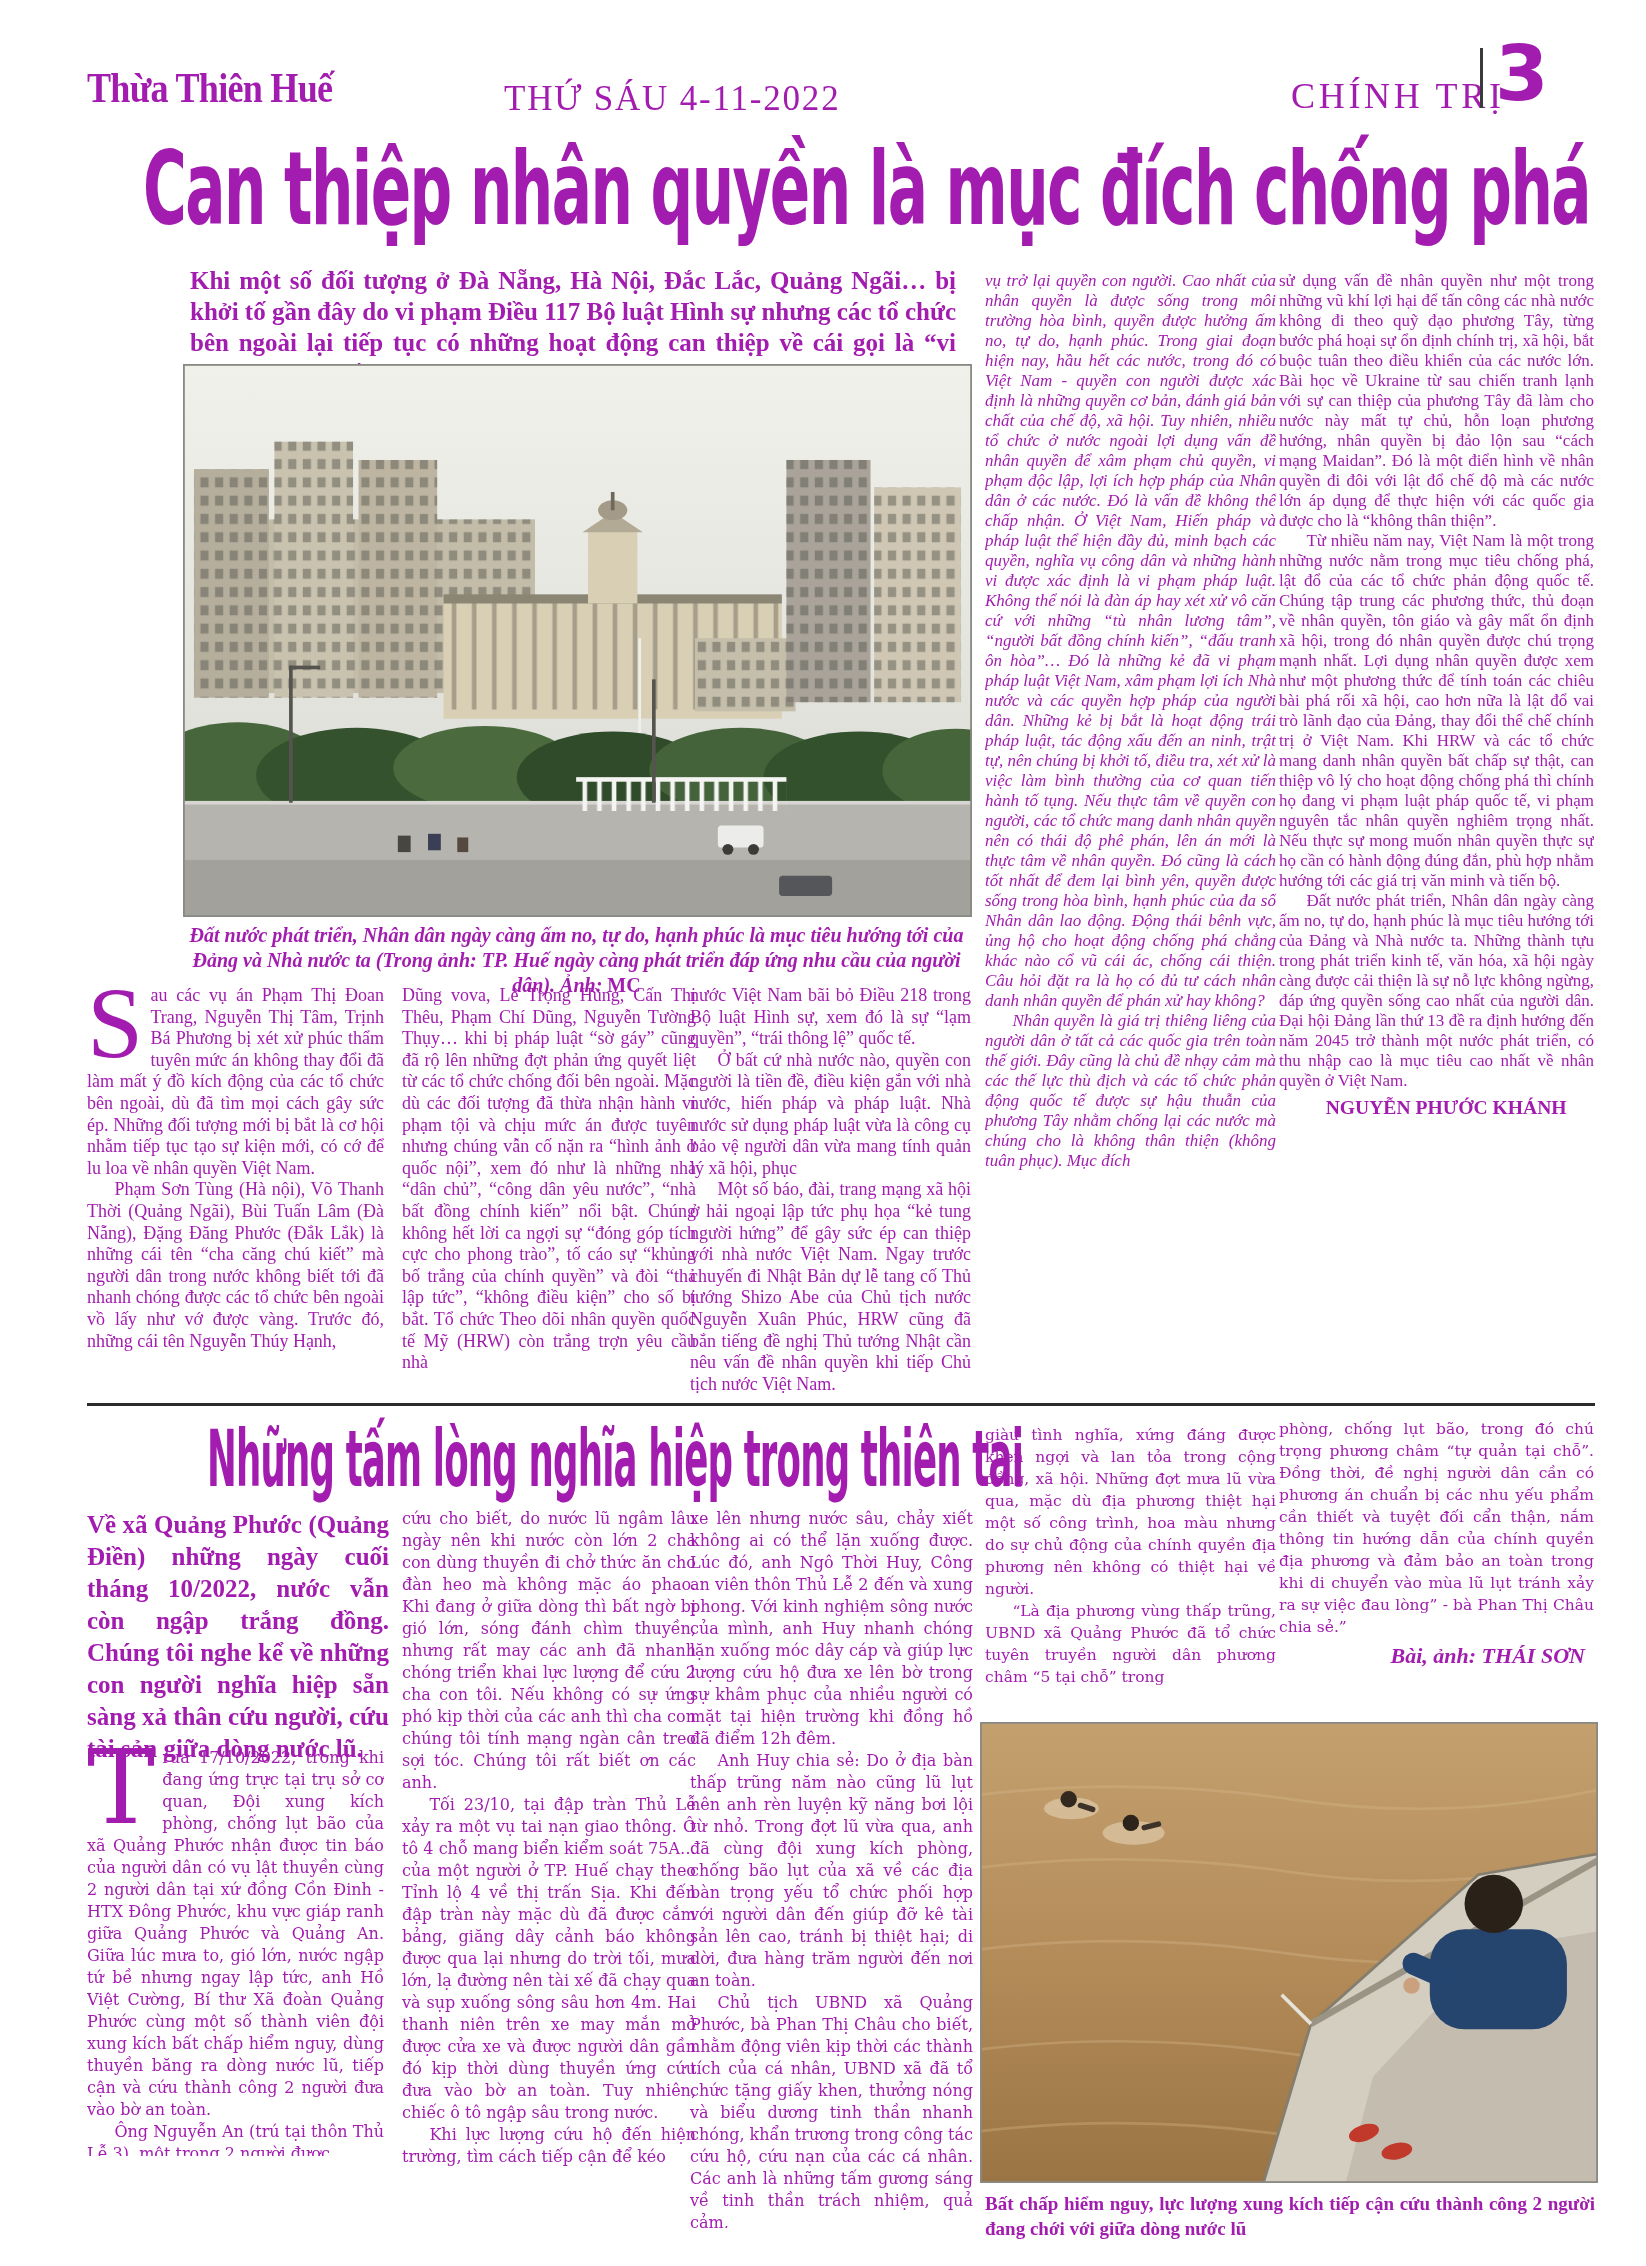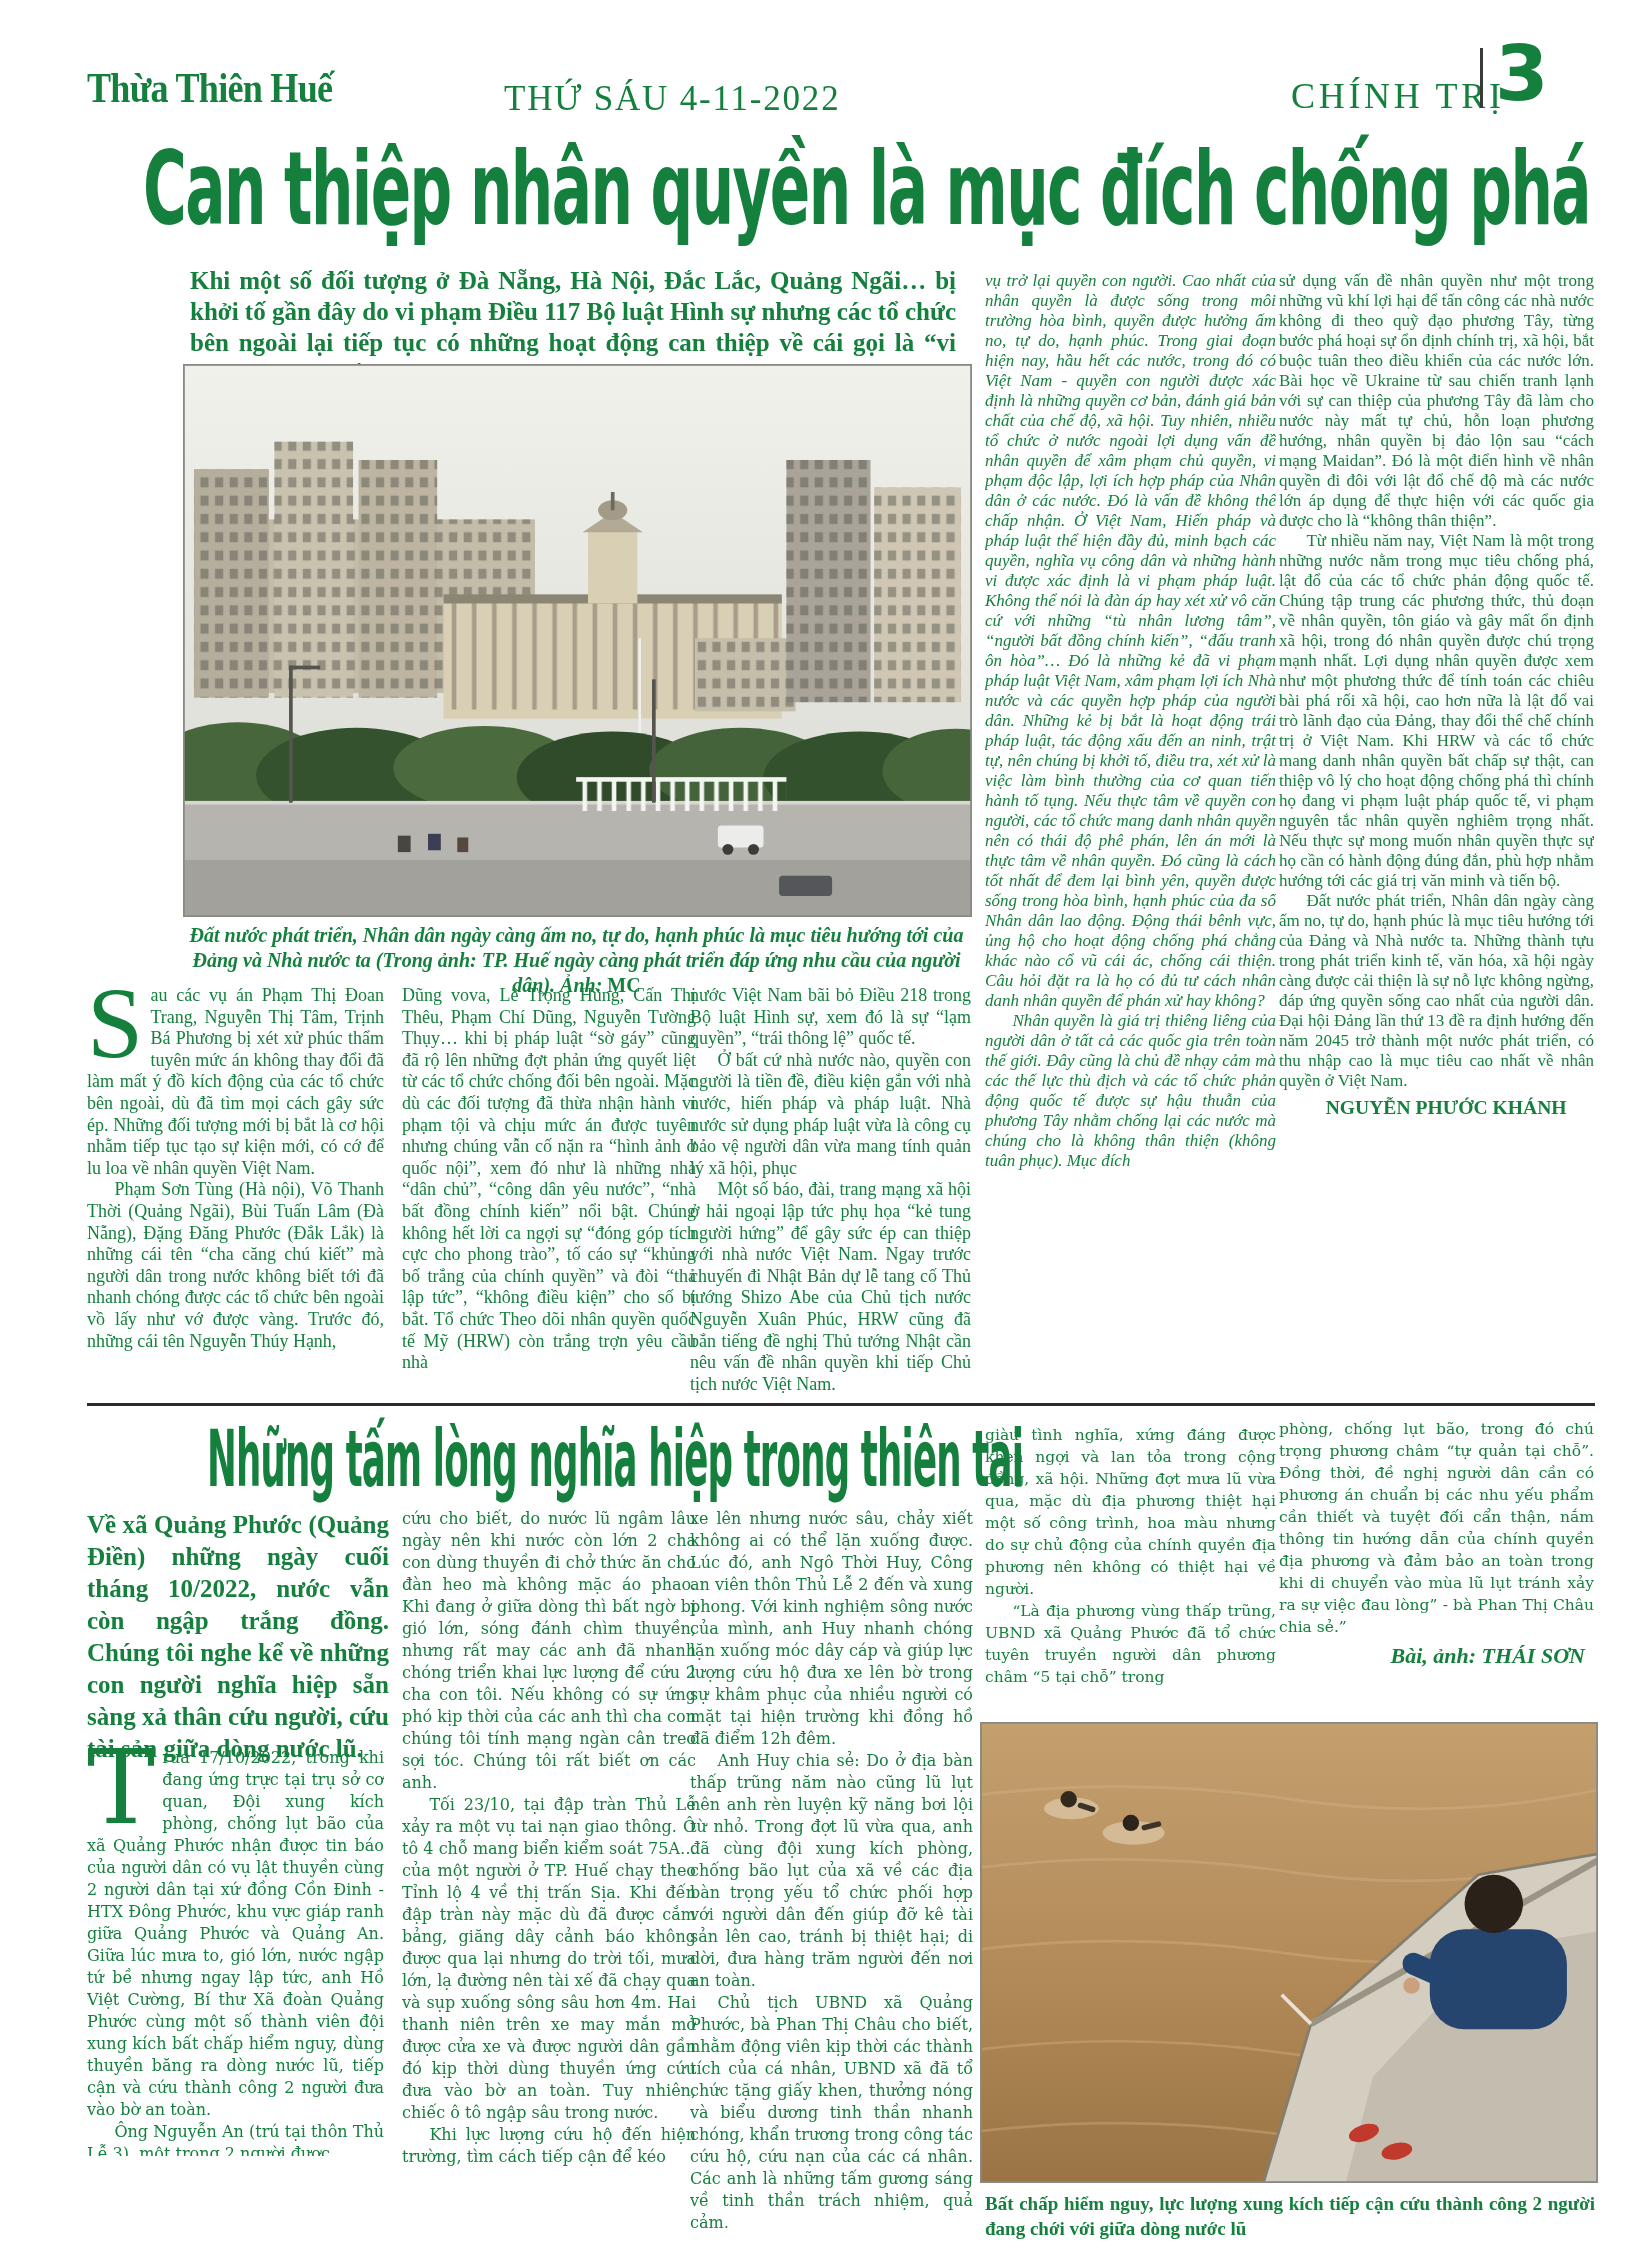--- a/index.html
+++ b/index.html
@@ -1,17 +1,17 @@
 <!DOCTYPE html>
 <html style="font-size:14.6px"><head>
 <meta charset="utf-8">
 <style>
   html,body{margin:0;padding:0;background:#777;}
   .page{position:relative;width:1647px;height:2267px;background:#ffffff;overflow:hidden;
-        font-family:"Liberation Serif", serif;color:#15803d;}
+        font-family:"Liberation Serif", serif;color:#a21caf;}
   
   .logo{position:absolute;left:87px;top:66px;font-weight:bold;font-size:43px;line-height:43px;
         transform:scaleX(.84);transform-origin:left top;white-space:nowrap;letter-spacing:-0.9px;}
   .mdate{position:absolute;left:504px;top:79px;font-size:35px;letter-spacing:1.8px;white-space:nowrap;}
   .section{position:absolute;left:1291px;top:75px;font-size:36px;letter-spacing:3.7px;white-space:nowrap;}
   .secbar{position:absolute;left:1480px;top:48px;width:2.7px;height:60px;background:#3a3a3a;}
   .pagenum{position:absolute;left:1495px;top:35px;font-family:"DejaVu Sans",sans-serif;font-weight:bold;
            font-size:77px;line-height:77px;}
   
   .hl{position:absolute;white-space:nowrap;font-family:"DejaVu Sans",sans-serif;font-weight:bold;}

